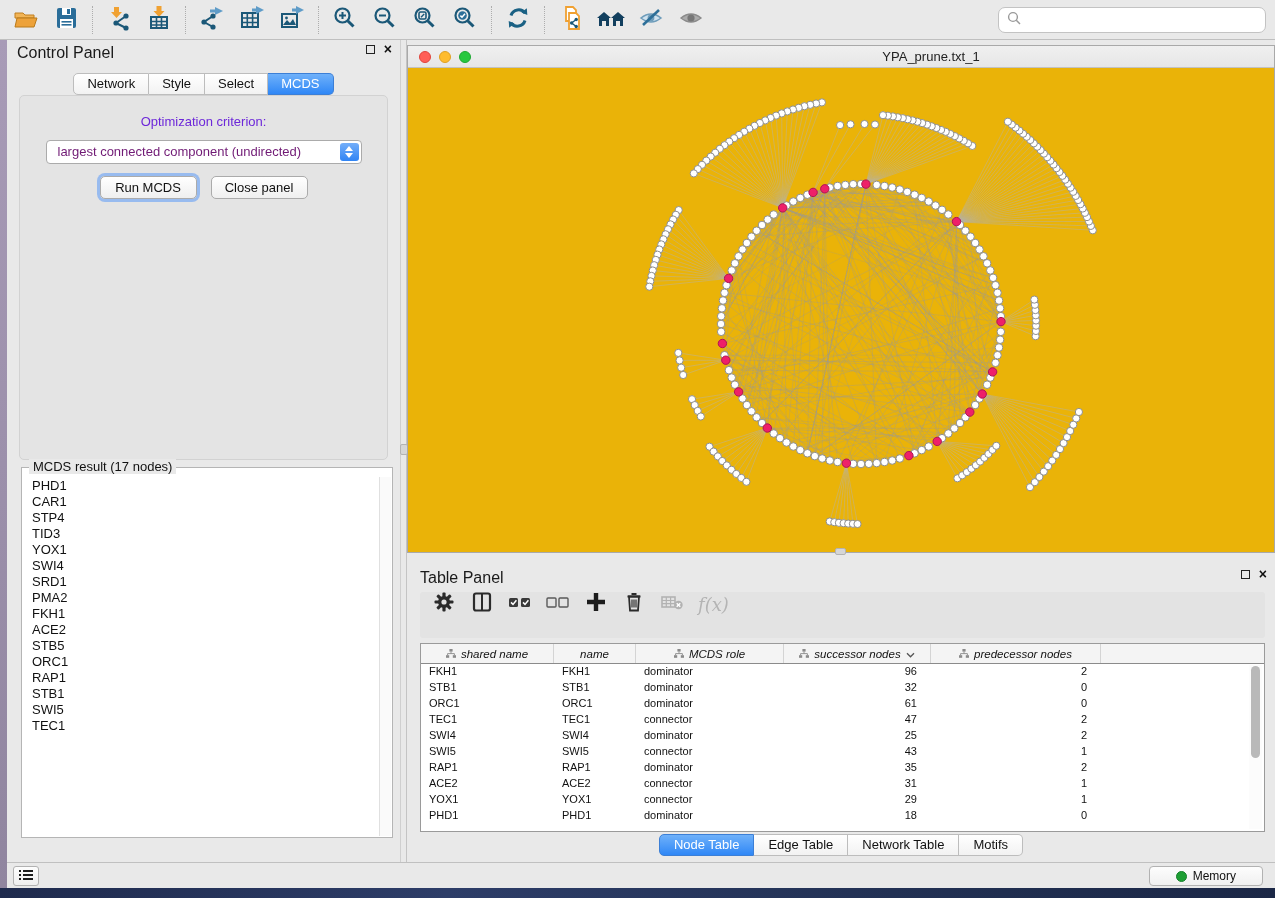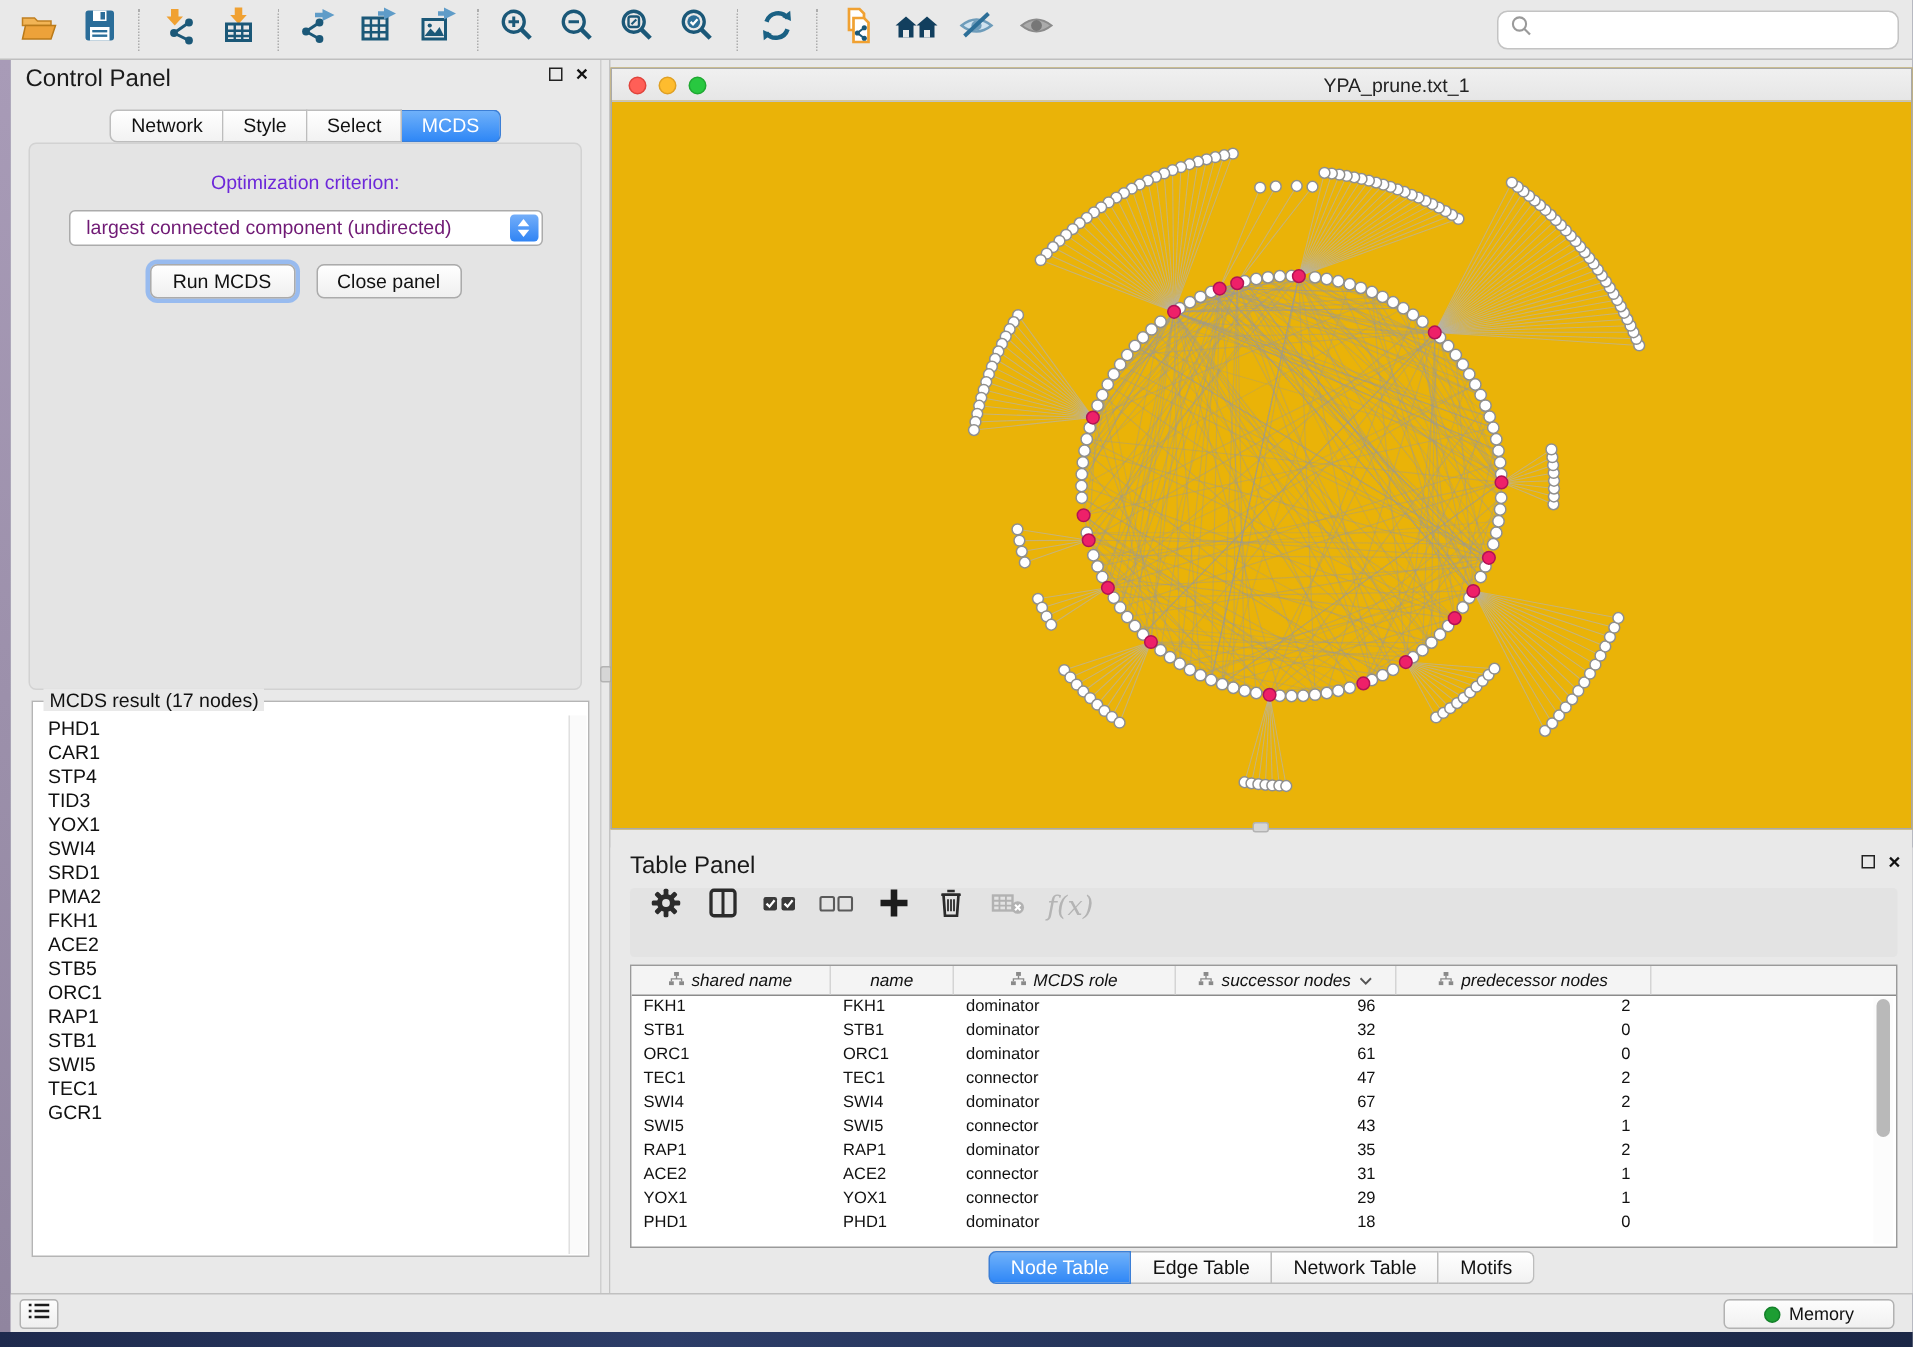--- a/index.html
+++ b/index.html
@@ -292,21 +292,20 @@
               <div>SRD1</div>
               <div>PMA2</div>
               <div>FKH1</div>
               <div>ACE2</div>
               <div>STB5</div>
               <div>ORC1</div>
               <div>RAP1</div>
               <div>STB1</div>
               <div>SWI5</div>
               <div>TEC1</div>
-              <div>GCR1</div>
             </div>
           <div class="gb-scroll"></div>
         </div>
       </div>
 
       <div class="v-split">
           <div class="handle"></div>
         </div>
 
       <div class="right-col">
@@ -1176,21 +1175,21 @@
                   <div class="td" style="width: 133px;">TEC1</div>
                   <div class="td" style="width: 82px;">TEC1</div>
                   <div class="td" style="width: 148px;">connector</div>
                   <div class="td num" style="width: 147px;">47</div>
                   <div class="td num" style="width: 170px;">2</div>
                 </div>
                 <div class="trow">
                   <div class="td" style="width: 133px;">SWI4</div>
                   <div class="td" style="width: 82px;">SWI4</div>
                   <div class="td" style="width: 148px;">dominator</div>
-                  <div class="td num" style="width: 147px;">67</div>
+                  <div class="td num" style="width: 147px;">25</div>
                   <div class="td num" style="width: 170px;">2</div>
                 </div>
                 <div class="trow">
                   <div class="td" style="width: 133px;">SWI5</div>
                   <div class="td" style="width: 82px;">SWI5</div>
                   <div class="td" style="width: 148px;">connector</div>
                   <div class="td num" style="width: 147px;">43</div>
                   <div class="td num" style="width: 170px;">1</div>
                 </div>
                 <div class="trow">

